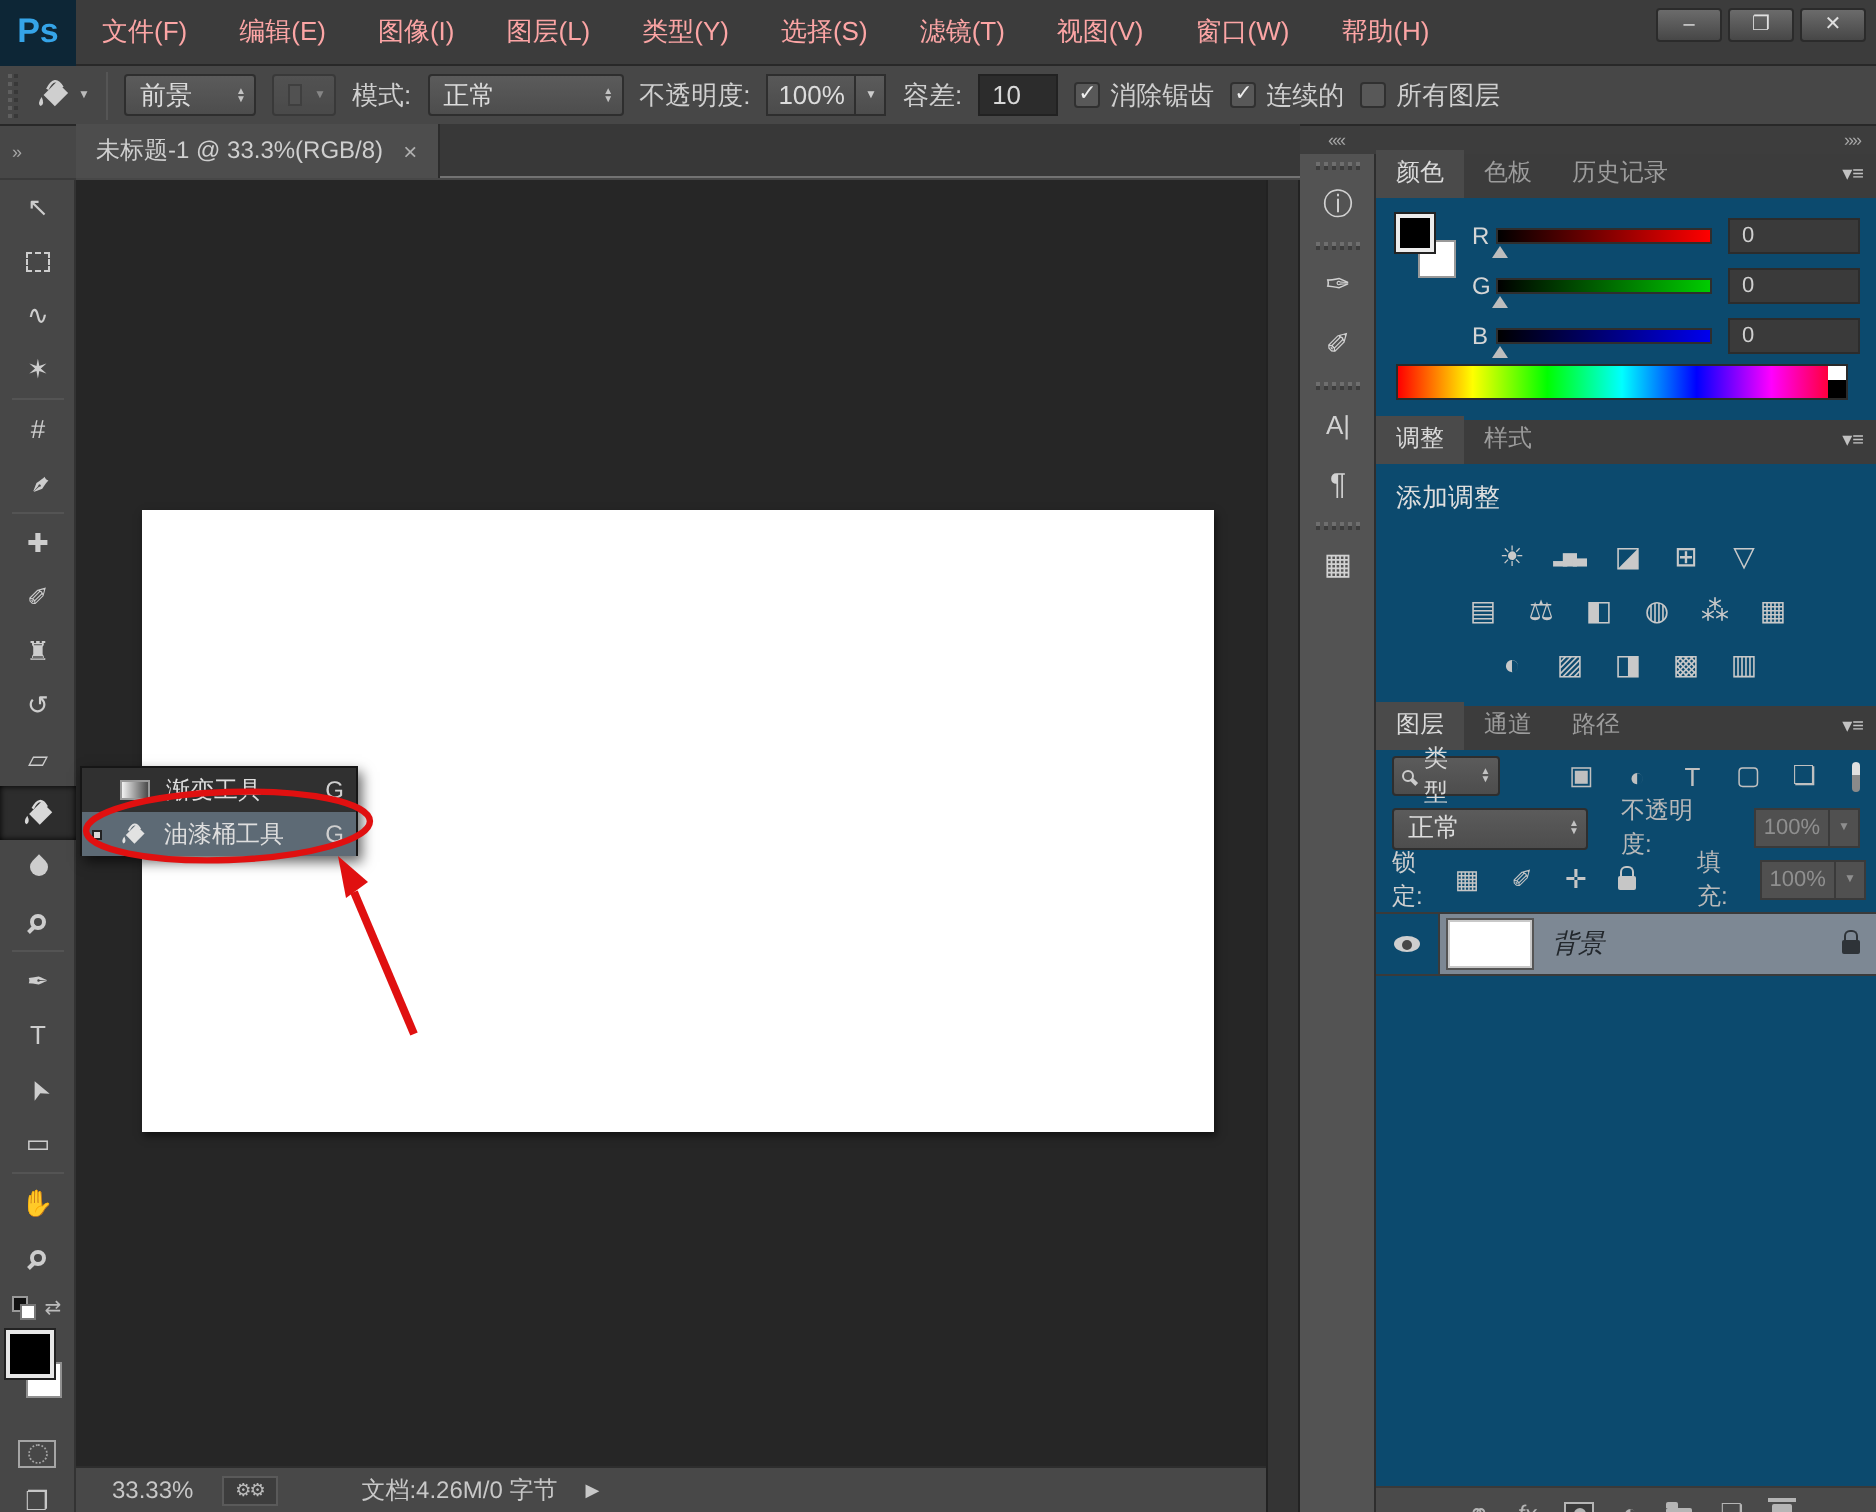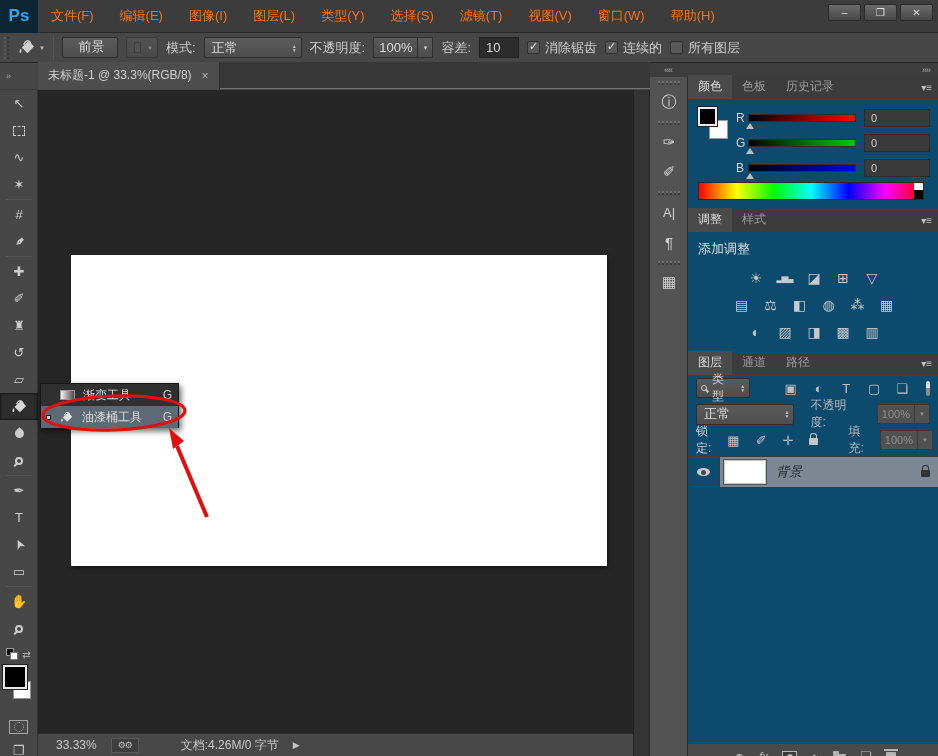--- a/index.html
+++ b/index.html
@@ -7,21 +7,21 @@
   body { font-family:"Liberation Sans","DejaVu Sans",sans-serif; }
   .app { position:relative; width:938px; height:756px; background:#474747; overflow:hidden;
          color:#cfcfcf; font-size:13px; }
   .abs { position:absolute; }
 
   
   .menubar { left:0; top:0; width:938px; height:33px; background:#3c3c3c;
              border-bottom:1px solid #282828; display:flex; align-items:center; }
   .ps-logo { width:38px; height:33px; background:#0d2636; color:#35a4e8; font-weight:bold;
              font-size:17px; display:flex; align-items:center; justify-content:center; }
-  .menu-item { padding:0 13px; height:33px; display:flex; align-items:center; color:#f97316; cursor:default; }
+  .menu-item { padding:0 13px; height:33px; display:flex; align-items:center; color:#fca5a5; cursor:default; }
   .win-controls { position:absolute; right:5px; top:4px; display:flex; gap:3px; }
   .win-btn { width:33px; height:17px; background:linear-gradient(#6b6b6b,#474747); border:1px solid #2b2b2b;
              border-radius:2px; color:#e0e0e0; font-size:10px; display:flex; align-items:center; justify-content:center; }
 
   
   .optionsbar { left:0; top:33px; width:938px; height:30px; background:#474747;
                 border-bottom:1px solid #282828; display:flex; align-items:center; gap:8px; padding-left:4px; }
   .grip-v { width:5px; height:22px; border-left:2px dotted #5f5f5f; border-right:2px dotted #383838; }
   .opt-sep { width:1px; height:24px; background:#383838; border-right:1px solid #555; }
   .dd { height:21px; background:linear-gradient(#5b5b5b,#4d4d4d); border:1px solid #2e2e2e; border-radius:2px;
@@ -204,21 +204,21 @@
     <div class="grip-v"></div>
     <span style="display:flex;align-items:center;gap:3px;">
       <svg width="19" height="17" viewBox="0 0 20 18">
         <path d="M5 9 L12 2 L18 8 L11 15 Z" fill="#cfcfcf"></path>
         <path d="M7 6 Q11 -2 15 5" fill="none" stroke="#cfcfcf" stroke-width="1.4"></path>
         <path d="M4 10 Q1.5 13.5 3.5 14.8 Q5.8 13.8 4 10 Z" fill="#cfcfcf"></path>
       </svg>
       <span class="mini-arrow"></span>
     </span>
     <div class="opt-sep"></div>
-    <div class="dd" style="width:56px;flex-direction:column;">
+    <div class="dd" style="width:66px;">
       <span>前景</span>
       <span class="spin">
           <span class="up"></span>
           <span class="dn"></span>
         </span>
     </div>
     <div class="dd" style="width:32px;opacity:.55;">
       <span style="width:13px;height:11px;background:#5a5a5a;border:1px solid #3a3a3a;"></span>
       <span class="mini-arrow" style="margin-left:auto;"></span>
     </div>

